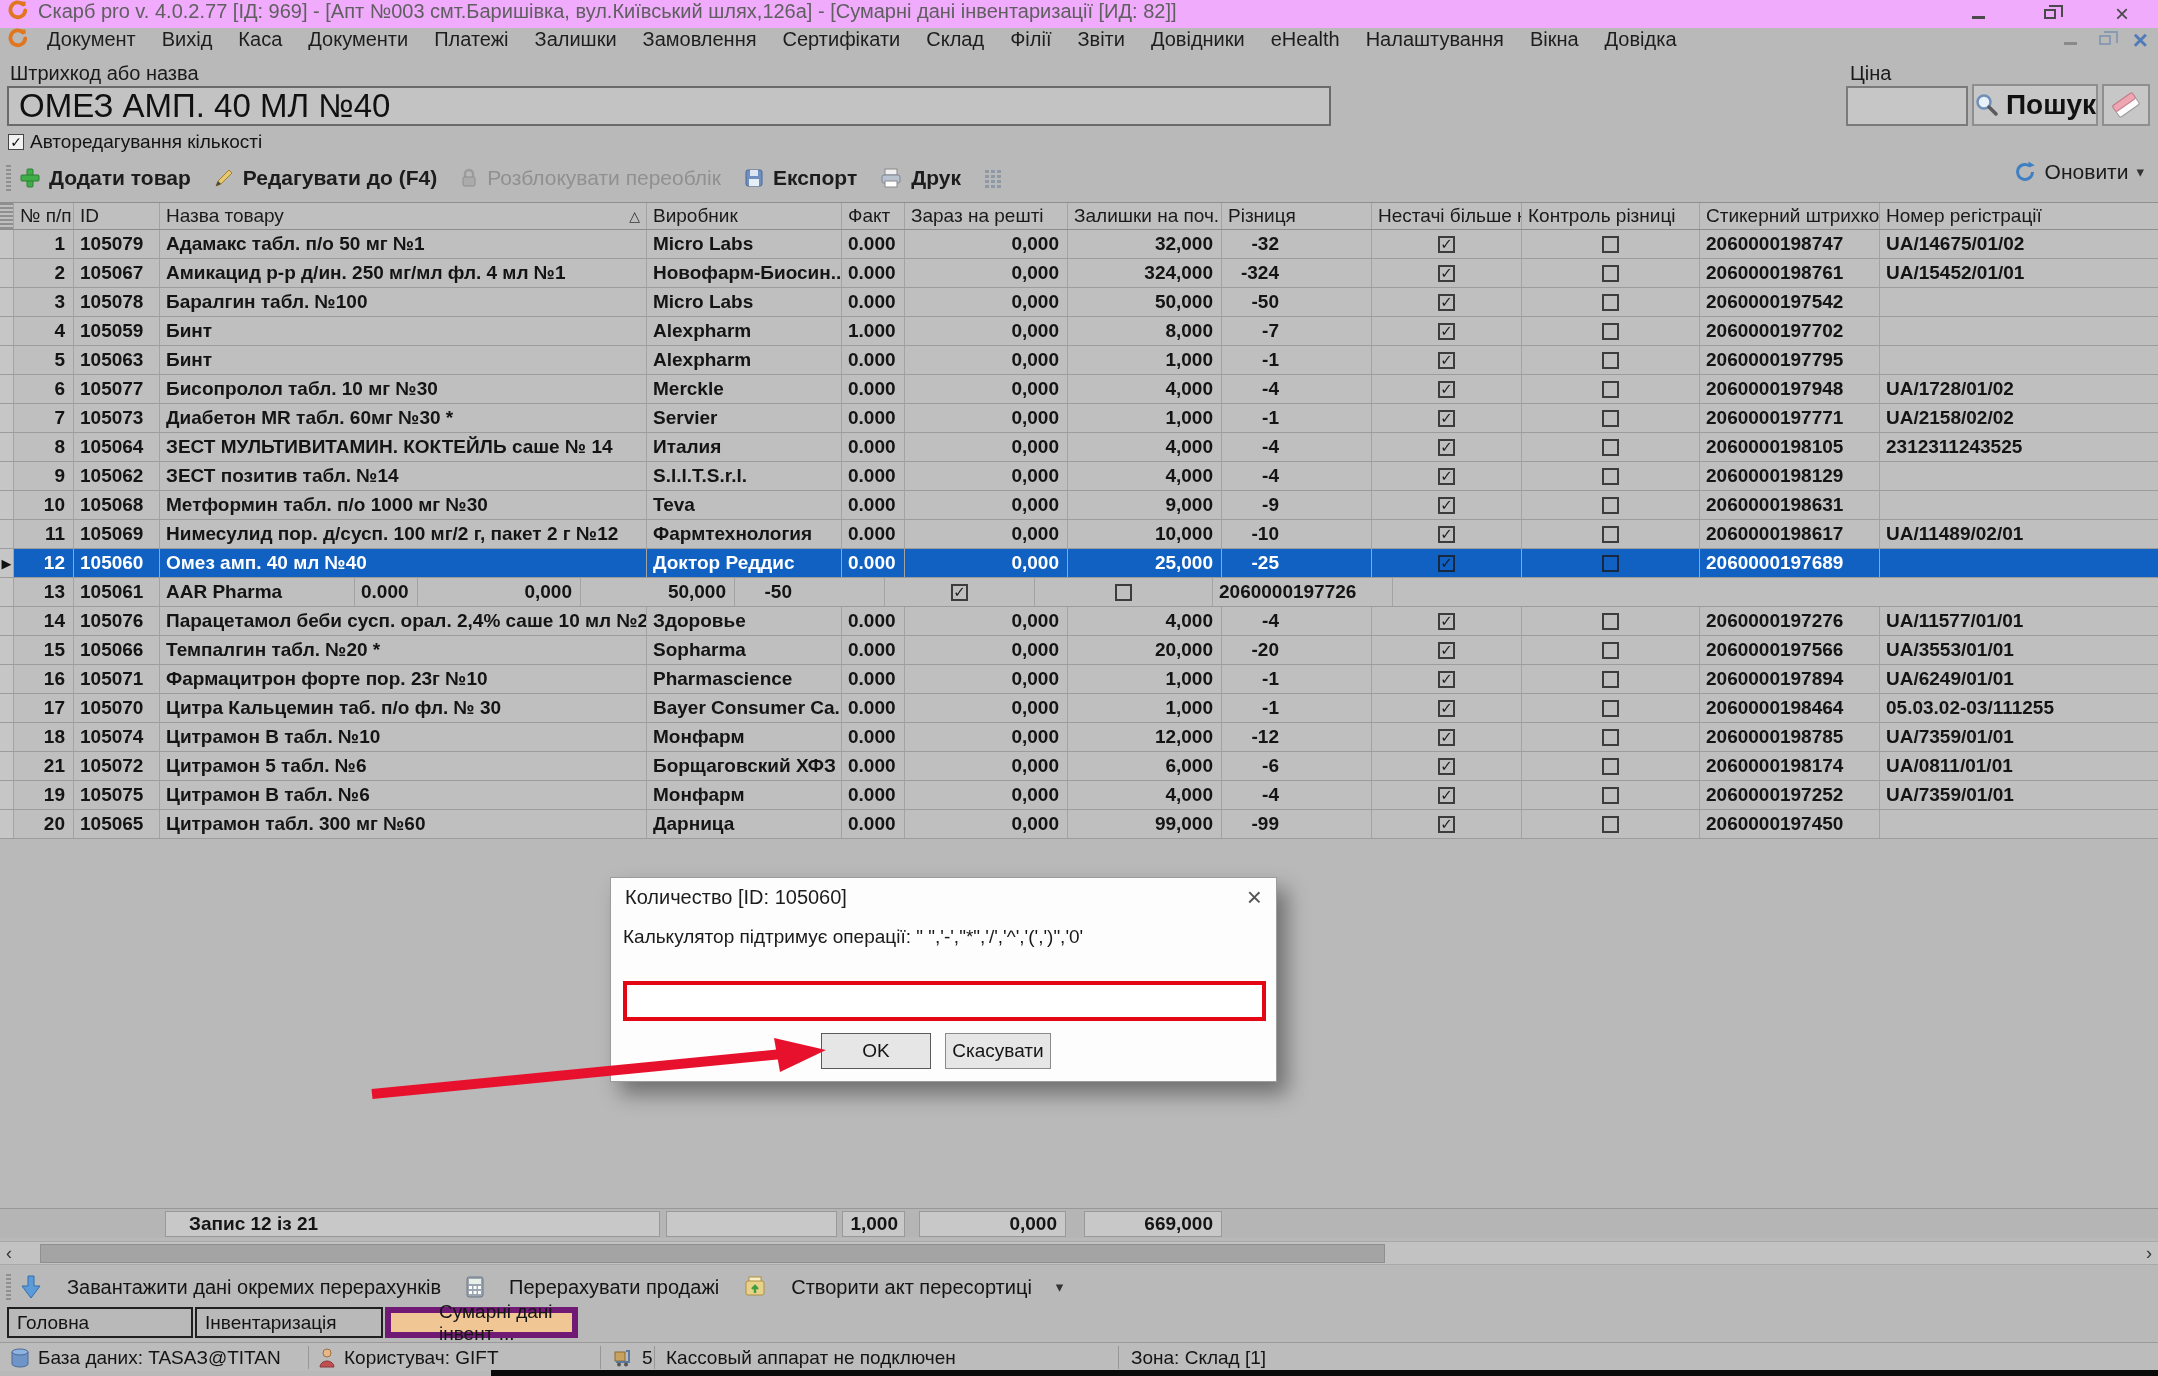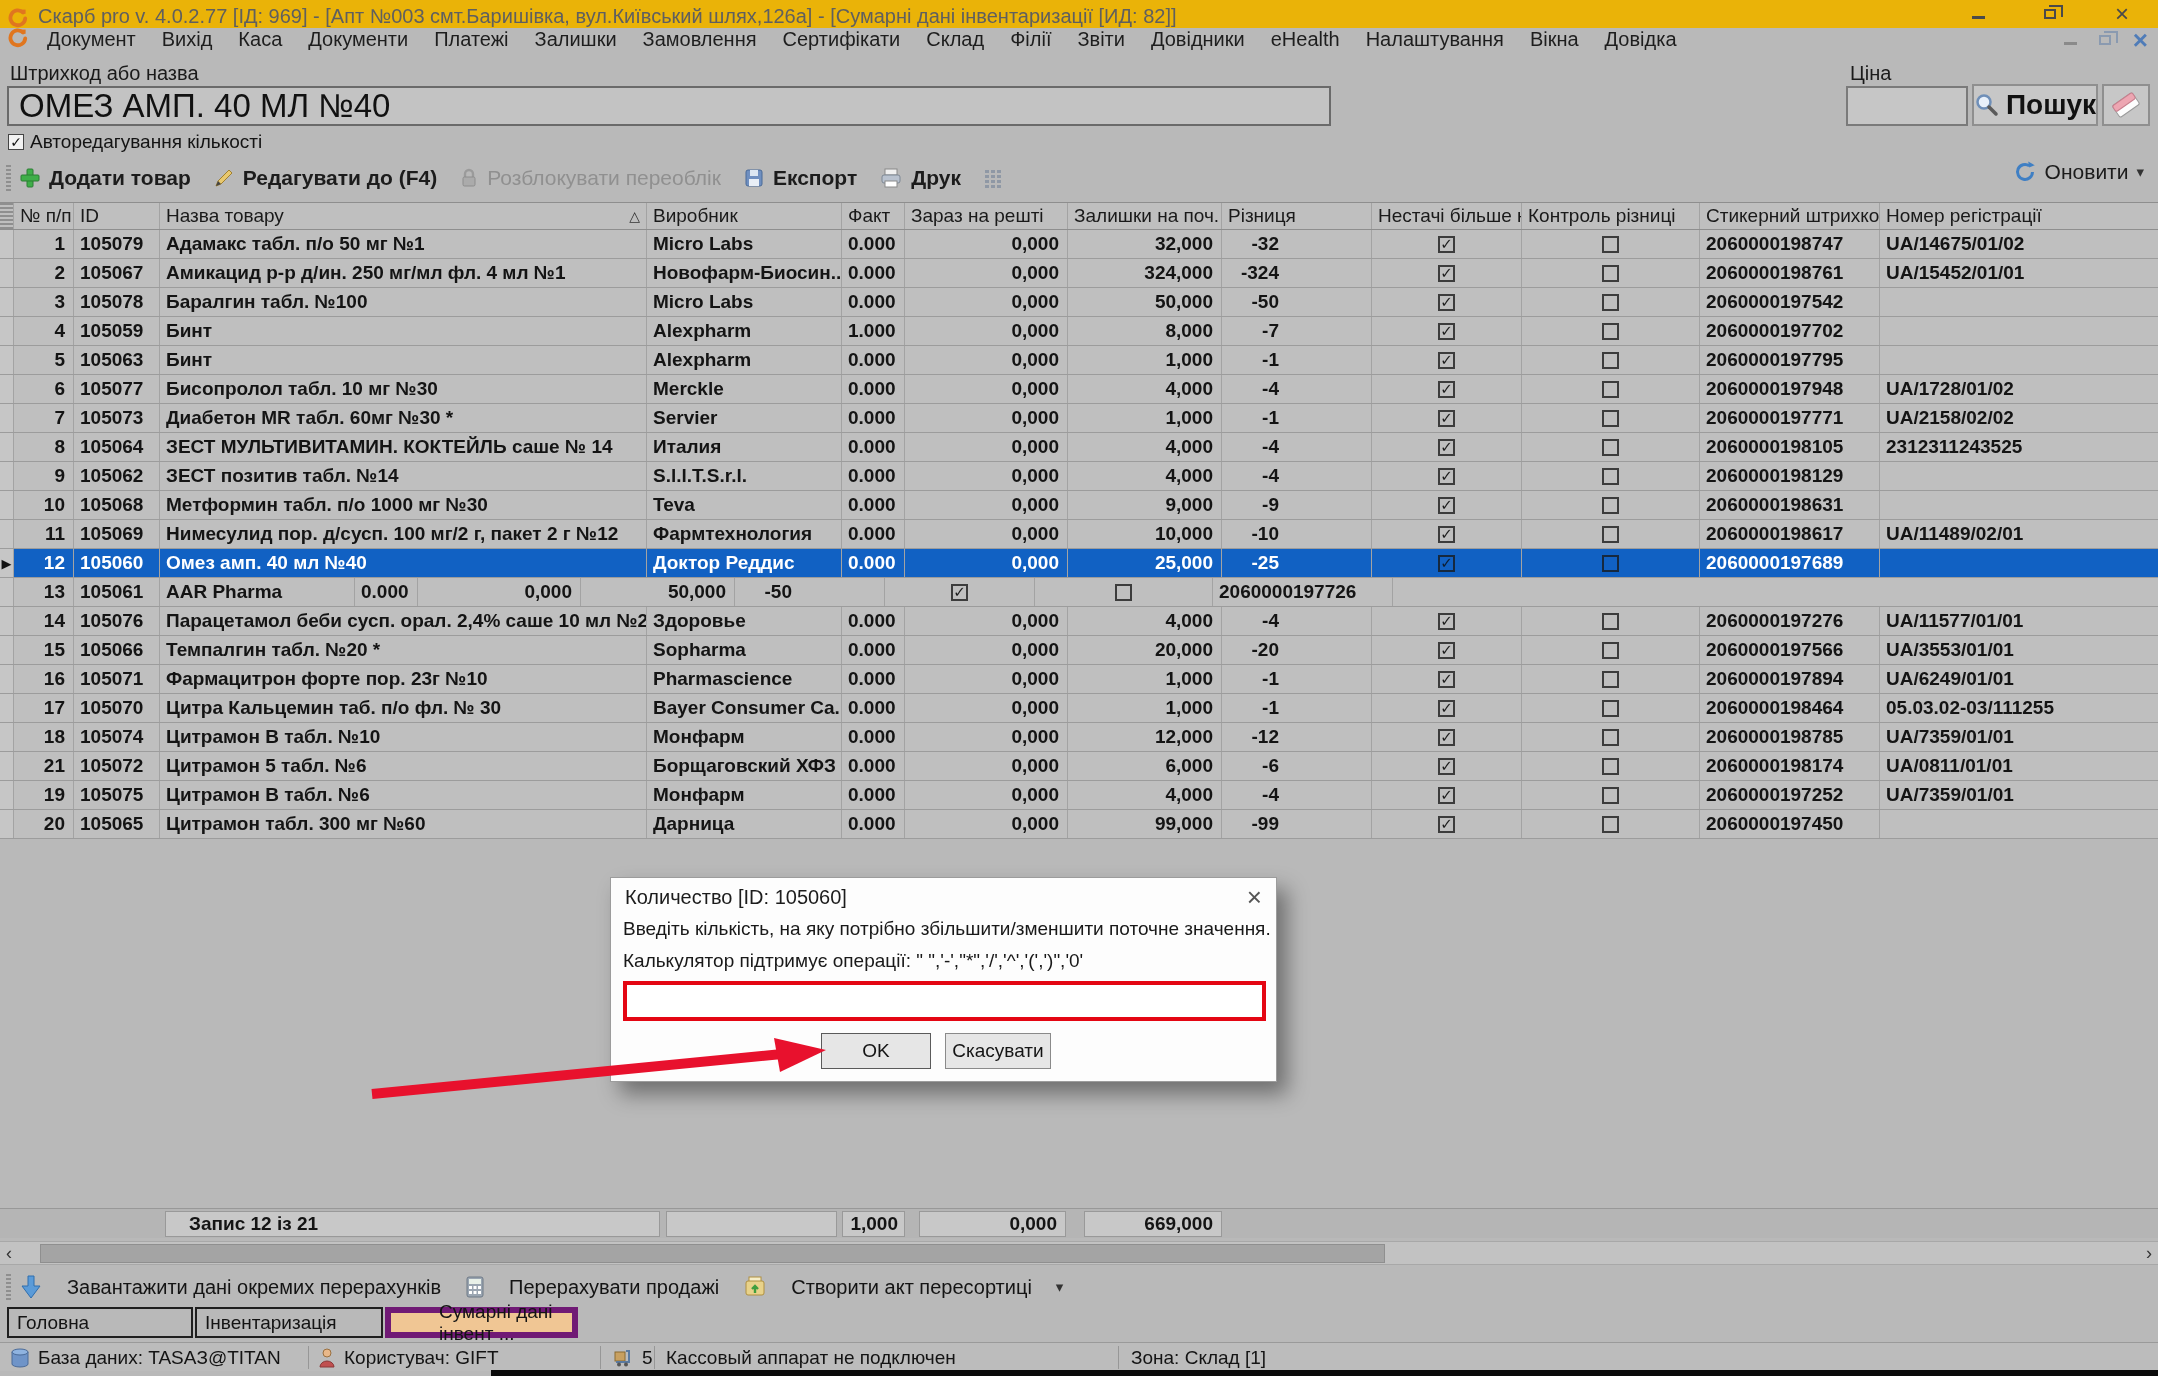--- a/index.html
+++ b/index.html
@@ -1,21 +1,21 @@
 <!DOCTYPE html>
 <html><head>
 <meta charset="utf-8">
 <style>
   * { margin:0; padding:0; box-sizing:border-box; }
   html,body { width:2158px; height:1376px; }
   body { font-family:"Liberation Sans","DejaVu Sans",sans-serif; background:#b9b9b9; position:relative; overflow:hidden; }
   .abs { position:absolute; }
 
   
-  .titlebar { left:0; top:0; width:2158px; height:28px; background:#eab308; display:flex; align-items:flex-end; padding-left:8px; }
+  .titlebar { left:0; top:0; width:2158px; height:28px; background:#f0abfc; display:flex; align-items:flex-start; padding-left:8px; }
   .titlebar .title { font-size:20px; color:#5f5f5f; margin-left:10px; white-space:nowrap; }
   .win-controls { position:absolute; right:0; top:0; height:28px; display:flex; align-items:center; color:#4a4a4a; }
   .win-btn { width:72px; text-align:center; cursor:default; }
   .glyph-min { display:inline-block; width:13px; height:3px; background:currentColor; }
   .glyph-restore { position:relative; display:inline-block; width:12px; height:10px; border:2px solid currentColor; }
   .glyph-restore::before { content:""; position:absolute; top:-6px; left:3px; width:12px; height:10px; border:2px solid currentColor; border-bottom:none; border-left:none; }
   .glyph-close { font-size:24px; line-height:20px; }
 
   
   .menubar { left:0; top:28px; width:1932px; height:34px; background:#b9b9b9; display:flex; padding-left:8px; }
@@ -776,21 +776,20 @@
     <span>Зона: Склад [1]</span>
   </span>
 </div>
 <div class="abs blackstrip"></div>
 
 <div class="abs dialog">
   <div class="dlg-title">
     <span>Количество [ID: 105060]</span>
     <span class="dlg-close">×</span>
   </div>
-  <div class="dlg-msg">Введіть кількість, на яку потрібно збільшити/зменшити поточне значення.</div>
   <div class="dlg-msg" style="margin-top:10px;">Калькулятор підтримує операції: " ",'-',"*",'/','^','(',')",'0'</div>
   <input class="dlg-input" value="" style="">
   <button class="dlg-btn btn-ok">OK</button>
   <button class="dlg-btn btn-cancel">Скасувати</button>
 </div>
 
 <svg class="abs arrow-overlay" width="2158" height="1376" viewBox="0 0 2158 1376">
   <line x1="372" y1="1094" x2="782" y2="1054" stroke="#e8112d" stroke-width="10"></line>
   <polygon points="826,1050 774,1038 780,1072" fill="#e8112d"></polygon>
 </svg>

